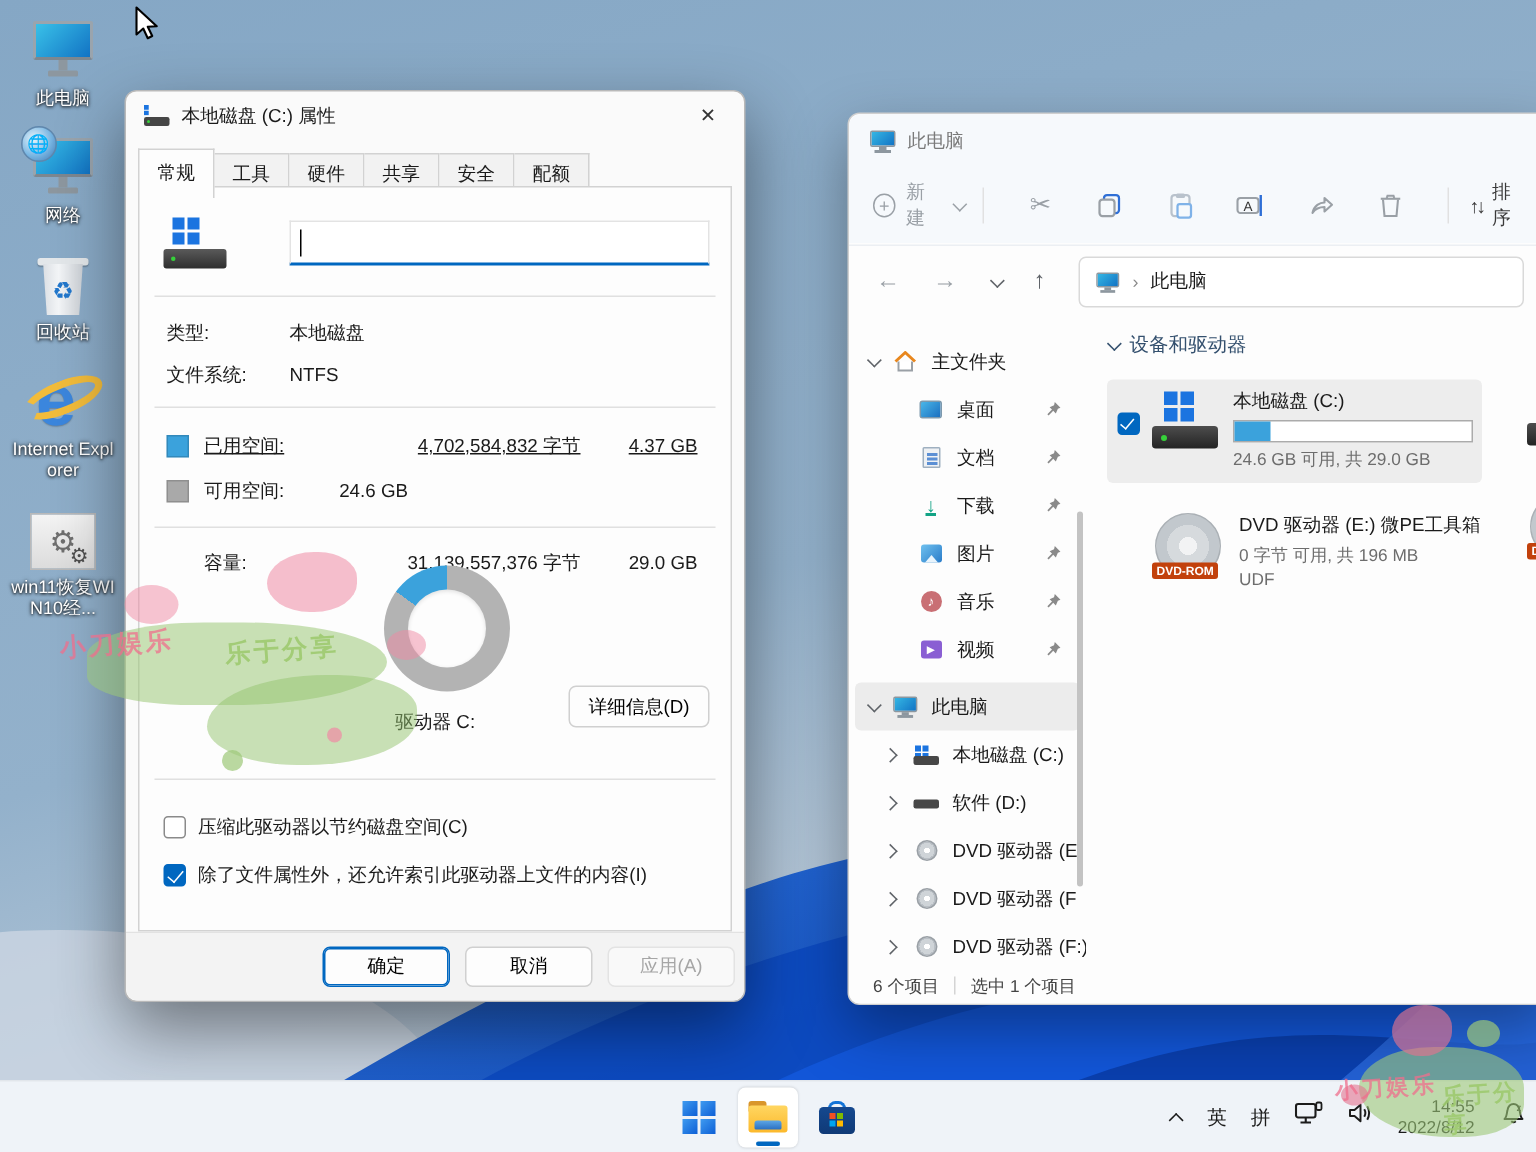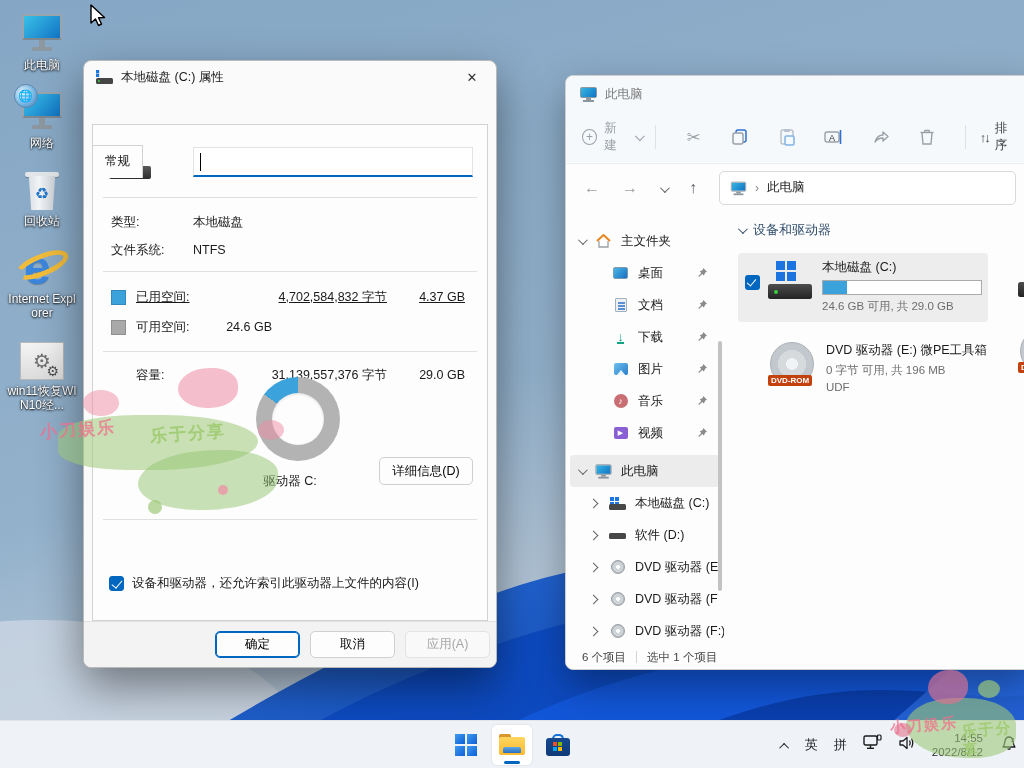--- a/index.html
+++ b/index.html
@@ -61,21 +61,21 @@
       font-size:13px; color:#333; border-radius:5px; }
   .drive-ico-s { position:relative; width:17px; height:14px; }
   .drive-ico-s .logo { position:absolute; left:0; top:0; width:7px; height:7px;
       background:conic-gradient(from 0deg,#1b74e0 0 360deg); clip-path:polygon(0 0,45% 0,45% 45%,0 45%,0 55%,45% 55%,45% 100%,0 100%,0 0); }
   .drive-ico-s .body { position:absolute; left:0; bottom:0; width:17px; height:6px; background:#454545; border-radius:1.5px; }
   .drive-ico-s .led { position:absolute; left:2px; bottom:2px; width:2px; height:2px; border-radius:50%; background:#36d13a; }
 
   .tabs { position:absolute; left:8px; top:38px; display:flex; align-items:flex-end; }
   .tab { font-size:12.5px; color:#1a1a1a; padding:5px 12px 6px; border:1px solid #d2d2d2; border-left:none; background:#f2f2f2; }
   .tab:first-child { border-left:1px solid #d2d2d2; }
-  .tab.active { background:#fdfdfd; padding-top:7px; padding-bottom:8px; border-bottom:none; position:relative; z-index:2; border-left:1px solid #d2d2d2;margin-top:46px; }
+  .tab.active { background:#fdfdfd; padding-top:7px; padding-bottom:8px; border-bottom:none; position:relative; z-index:2; border-left:1px solid #d2d2d2; }
   .page { position:absolute; left:8px; right:8px; top:63px; bottom:46px; background:#fdfdfd; border:1px solid #d2d2d2; }
 
   .drive-ico-l { position:relative; width:42px; height:34px; }
   .drive-ico-l .logo { position:absolute; left:6px; top:0; width:18px; height:18px;
       display:grid; grid-template-columns:8px 8px; grid-template-rows:8px 8px; gap:2px; }
   .drive-ico-l .logo i { background:#1b74e0; }
   .drive-ico-l .body { position:absolute; left:0; bottom:0; width:42px; height:13px; background:linear-gradient(180deg,#5a5a5a,#2e2e2e); border-radius:2px; }
   .drive-ico-l .led { position:absolute; left:5px; bottom:5px; width:3px; height:3px; border-radius:50%; background:#36d13a; }
 
   .vol-input { position:absolute; left:100px; right:14px; top:22px; height:30px; background:#fff;
@@ -357,23 +357,27 @@
     </div>
 
     <div class="donut" style="background: conic-gradient(rgb(179, 179, 179) 0deg, rgb(179, 179, 179) 306deg, rgb(59, 162, 220) 306deg, rgb(59, 162, 220) 360deg);">
         <div class="hole"></div>
       </div>
     <div class="drive-cap">驱动器 C:</div>
     <div class="btn details-btn">详细信息(D)</div>
 
     <div class="sep" style="top:394px;"></div>
 
+    <div class="chk-row" style="top:418px;">
+      <span class="chk"></span>
+      <span>压缩此驱动器以节约磁盘空间(C)</span>
+    </div>
     <div class="chk-row" style="top:450px;">
       <span class="chk checked"></span>
-      <span>设备和驱动器，还允许索引此驱动器上文件的内容(I)</span>
+      <span>除了文件属性外，还允许索引此驱动器上文件的内容(I)</span>
     </div>
   </div>
 
   <div class="dlg-bottom">
     <div class="btn primary">确定</div>
     <div class="btn">取消</div>
     <div class="btn disabled">应用(A)</div>
   </div>
 </div>
 

